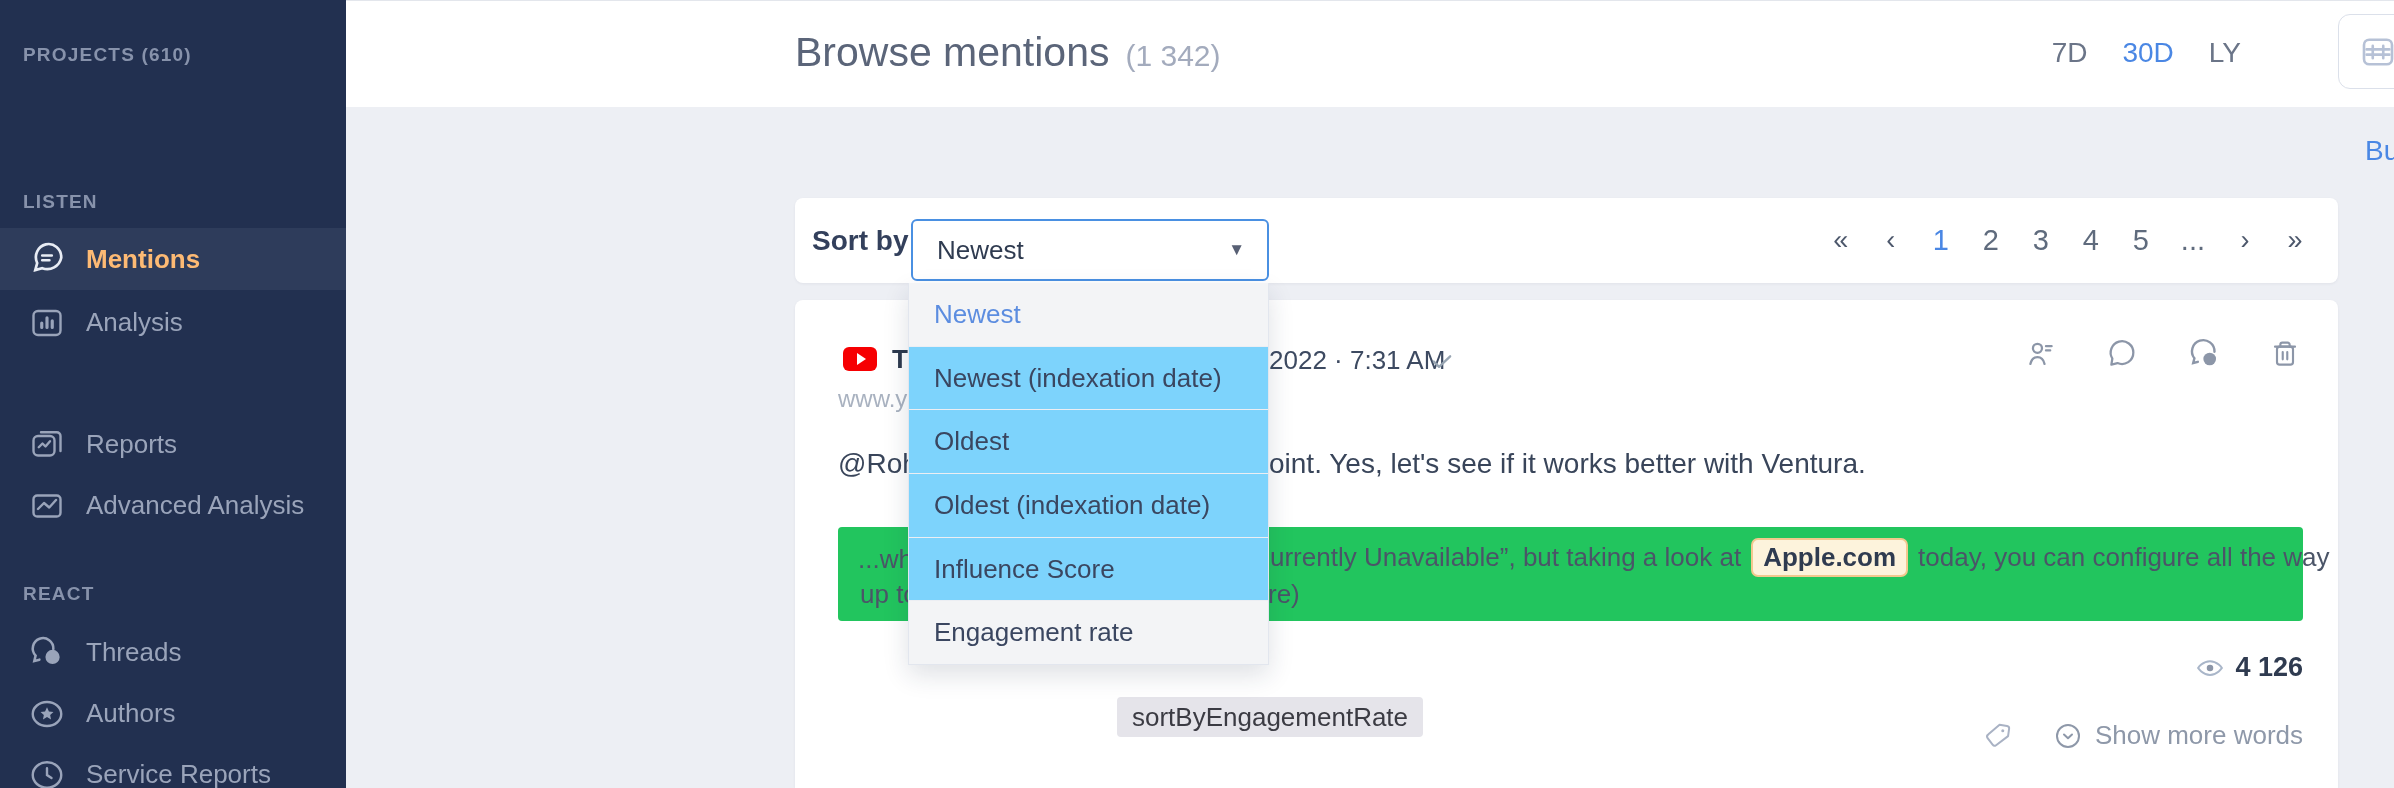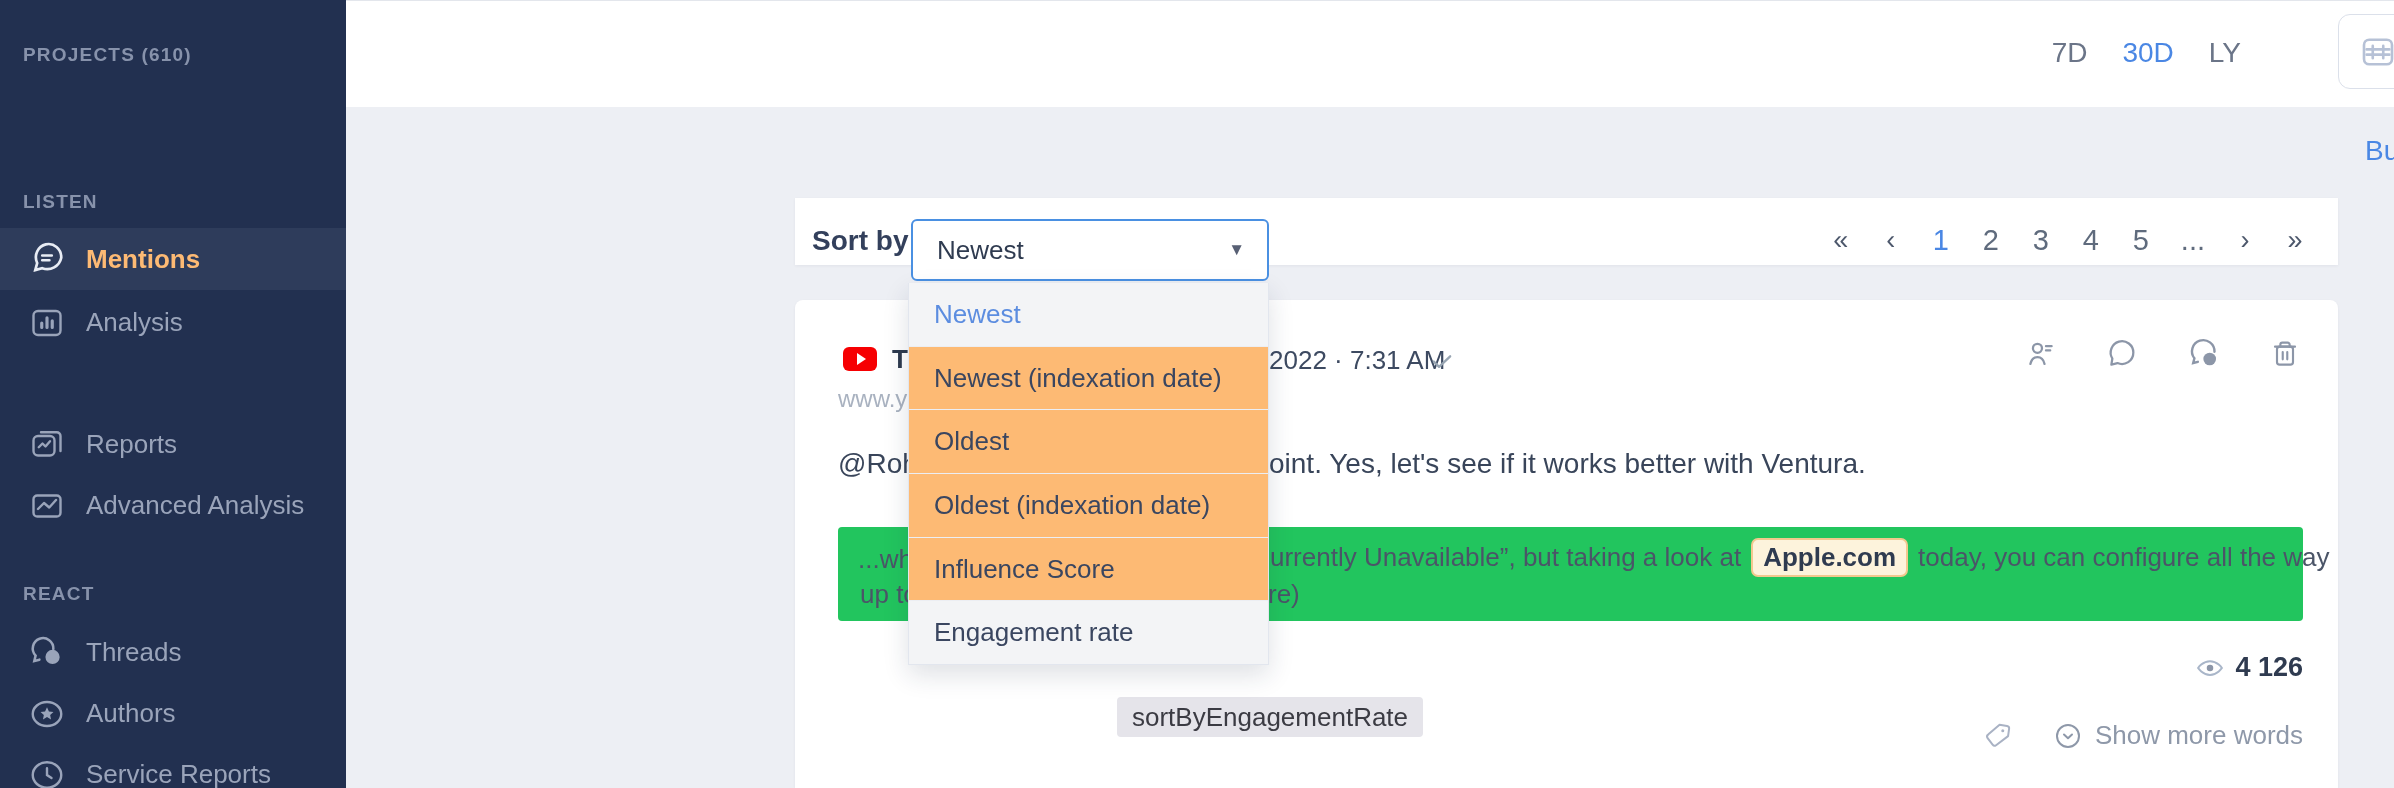--- a/index.html
+++ b/index.html
@@ -25,33 +25,33 @@
   .page-title-count { font-size:30px; font-weight:300; color:#a3abbd; }
   .range-group { position:absolute; right:153px; top:36px; display:flex; gap:35px; align-items:center; }
   .range-btn { font-size:28px; color:#6b7588; cursor:pointer; }
   .range-btn.active { color:#4a87e4; }
   .calendar-btn { position:absolute; left:1992px; top:13px; width:80px; height:75px; background:#ffffff; border:1px solid #dbe0ea; border-radius:12px; display:flex; align-items:center; justify-content:center; color:#b6c1d6; cursor:pointer; }
 
   
   .top-link { position:absolute; left:2365px; top:135px; font-size:28px; color:#4a87e4; cursor:pointer; z-index:4; }
 
   
-  .sort-card { position:absolute; left:795px; top:198px; width:1543px; height:67px; background:#ffffff; border-radius:0; box-shadow:0 1px 3px rgba(30,40,70,0.06); z-index:6; }
+  .sort-card { position:absolute; left:795px; top:198px; width:1543px; height:85px; background:#ffffff; border-radius:8px; box-shadow:0 1px 3px rgba(30,40,70,0.06); z-index:6; }
   .sort-label { position:absolute; left:17px; top:27px; font-size:28px; font-weight:700; color:#33405c; }
   .sort-select { position:absolute; left:116px; top:21px; width:358px; height:62px; background:#ffffff; border:2px solid #4a90e2; border-radius:6px; display:flex; align-items:center; justify-content:space-between; padding:0 22px 0 24px; cursor:pointer; }
   .sort-select .sel-text { font-size:26px; color:#2f3b50; }
   .sort-select .sel-caret { font-size:17px; color:#586074; }
   .pagination { position:absolute; right:33px; top:0; height:85px; display:flex; align-items:center; gap:30px; }
   .page-item { font-size:29px; color:#5f6b7d; cursor:pointer; min-width:20px; text-align:center; }
   .page-item.nav { font-size:27px; color:#4d586c; }
   .page-item.current { color:#4a87e4; }
 
   
   .dropdown { position:absolute; left:908px; top:283px; width:361px; height:382px; background:#ffffff; border:1px solid #e2e6ee; border-top:none; box-shadow:0 10px 24px rgba(30,40,70,0.14); z-index:50; display:flex; flex-direction:column; }
-  .dd-option { flex:1; display:flex; align-items:center; padding-left:25px; font-size:26px; color:#3a4660; background:#fdba74; border-top:1px solid #eceef3; cursor:pointer; }
+  .dd-option { flex:1; display:flex; align-items:center; padding-left:25px; font-size:26px; color:#3a4660; background:#7dd3fc; border-top:1px solid #eceef3; cursor:pointer; }
   .dd-option:first-child { border-top:none; }
   .dd-option.selected { background:#f3f4f6; color:#5c8de0; }
   .dd-option.hovered { background:#f3f4f6; }
 
   
   .mention-card { position:absolute; left:795px; top:300px; width:1543px; height:488px; background:#ffffff; border-radius:8px 8px 0 0; box-shadow:0 1px 3px rgba(30,40,70,0.06); z-index:6; }
   .yt-icon { position:absolute; left:48px; top:47px; width:34px; height:24px; background:#f60002; border-radius:6px; display:flex; align-items:center; justify-content:center; }
   .yt-icon .tri { width:0; height:0; border-left:9px solid #ffffff; border-top:6px solid transparent; border-bottom:6px solid transparent; margin-left:2px; }
   .m-title-left { position:absolute; left:97px; top:44px; font-size:26px; font-weight:700; color:#2d3a4e; }
   .m-date { position:absolute; left:474px; top:45px; font-size:26px; color:#3d4a61;text-align:center; }
@@ -154,20 +154,24 @@
         <svg width="36" height="36" viewBox="0 0 24 24" fill="none" stroke="currentColor" stroke-width="1.6" stroke-linecap="round">
             <ellipse cx="12" cy="12" rx="9.5" ry="8.5"></ellipse>
             <path d="M12 7.5V12l3 2"></path>
           </svg>
       </span>
       <span class="s-label">Service Reports</span>
     </div>
   </nav>
 
   <header class="header">
+    <div class="page-title-wrap">
+      <span class="page-title">Browse mentions</span>
+      <span class="page-title-count">(1 342)</span>
+    </div>
     <div class="range-group">
       <span class="range-btn">7D</span>
       <span class="range-btn active">30D</span>
       <span class="range-btn">LY</span>
     </div>
     <div class="calendar-btn">
       <span style="display:flex;">
         <svg width="42" height="42" viewBox="0 0 24 24" fill="none" stroke="currentColor" stroke-width="1.5" stroke-linecap="round">
             <rect x="4" y="5" width="16" height="14" rx="3"></rect>
             <path d="M9 8.5v7M15 8.5v7M5.5 10.5h13M5.5 13.5h13"></path>

